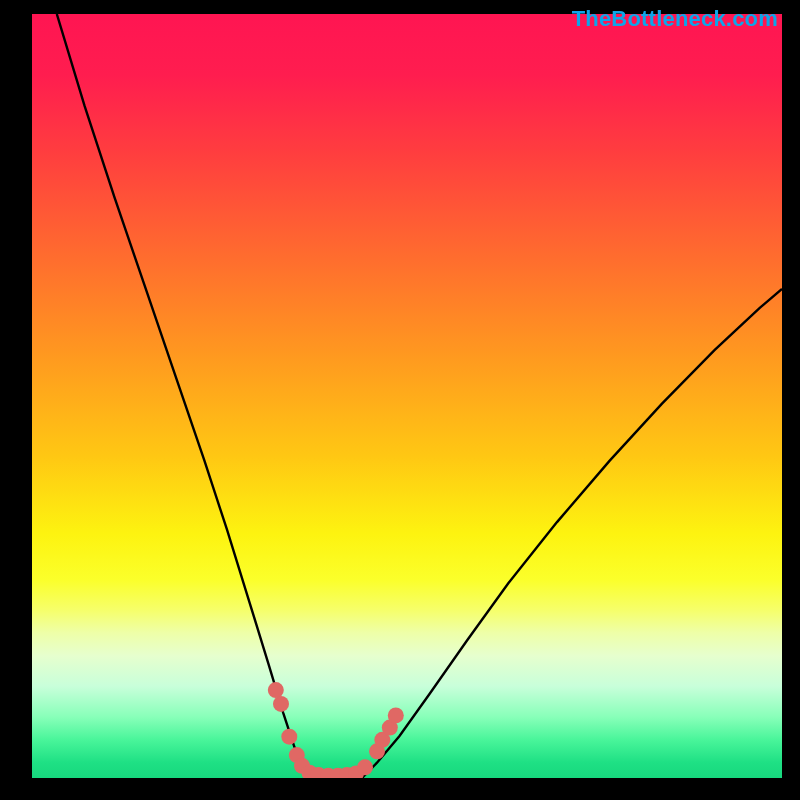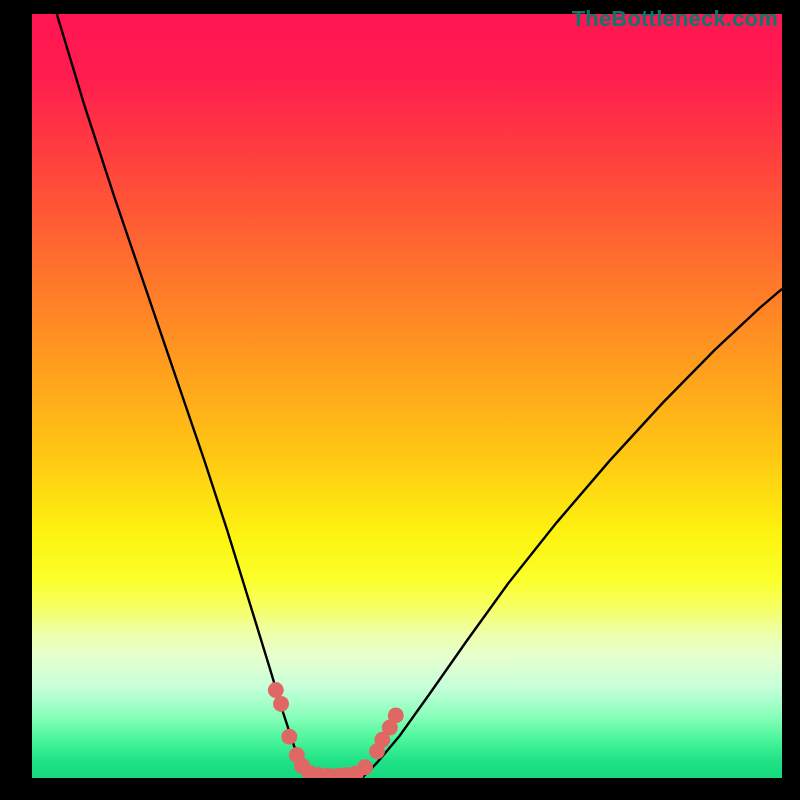--- a/index.html
+++ b/index.html
@@ -23,21 +23,21 @@
       #c8ffda 88%,
       #88ffb9 92%,
       #49f59a 95%,
       #1ee084 98%,
       #17d87e 100%);
   }
   .watermark{
     position:absolute;
     right:22px;top:6px;
     font:600 22px Arial, Helvetica, sans-serif;
-    color:#0f766e;
+    color:#0ea5e9;
     letter-spacing:0.2px;
     text-align:center;
   }
   svg.curves{position:absolute;left:0;top:0;width:750px;height:764px;}
 </style>
 </head>
 <body>
 
 <div class="frame">
   <div class="plot">

